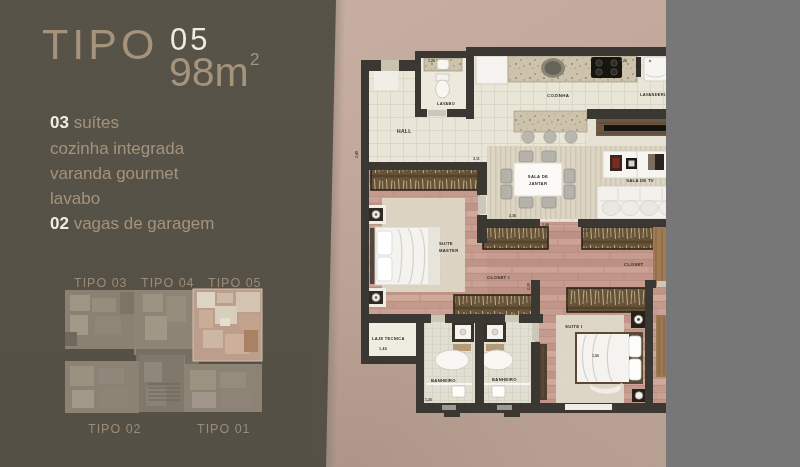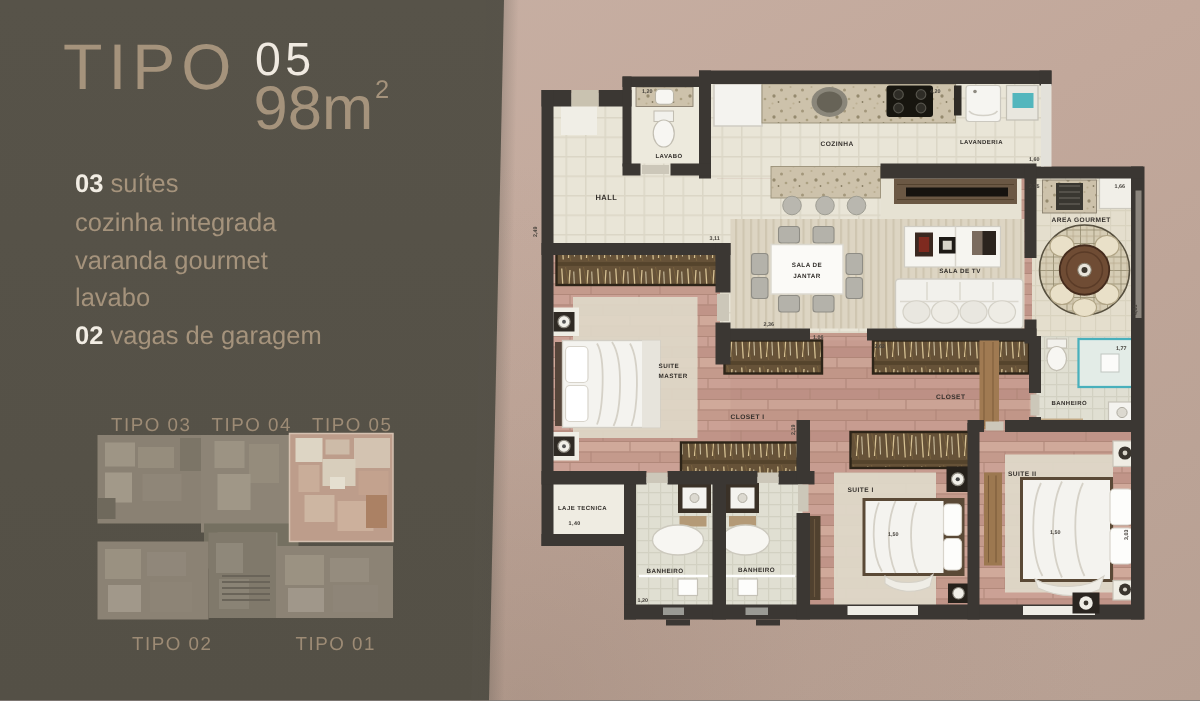--- a/index.html
+++ b/index.html
@@ -1,16 +1,16 @@
 <!DOCTYPE html>
 <html><head>
 <meta charset="utf-8">
 <style>
 html,body{margin:0;padding:0;background:#777}
-.stage{position:relative;width:800px;height:467px;overflow:hidden;font-family:"Liberation Sans",sans-serif}
+.stage{position:relative;width:666px;height:467px;overflow:hidden;font-family:"Liberation Sans",sans-serif}
 svg{display:block}
 text{font-family:"Liberation Sans",sans-serif}
 </style>
 </head>
 <body>
 <div class="stage">
 <svg width="800" height="467" viewBox="0 0 800 467">
 <defs>
 <linearGradient id="bgR" x1="0" y1="0" x2="1" y2="1">
 <stop offset="0" stop-color="#c9b2a6"></stop>

